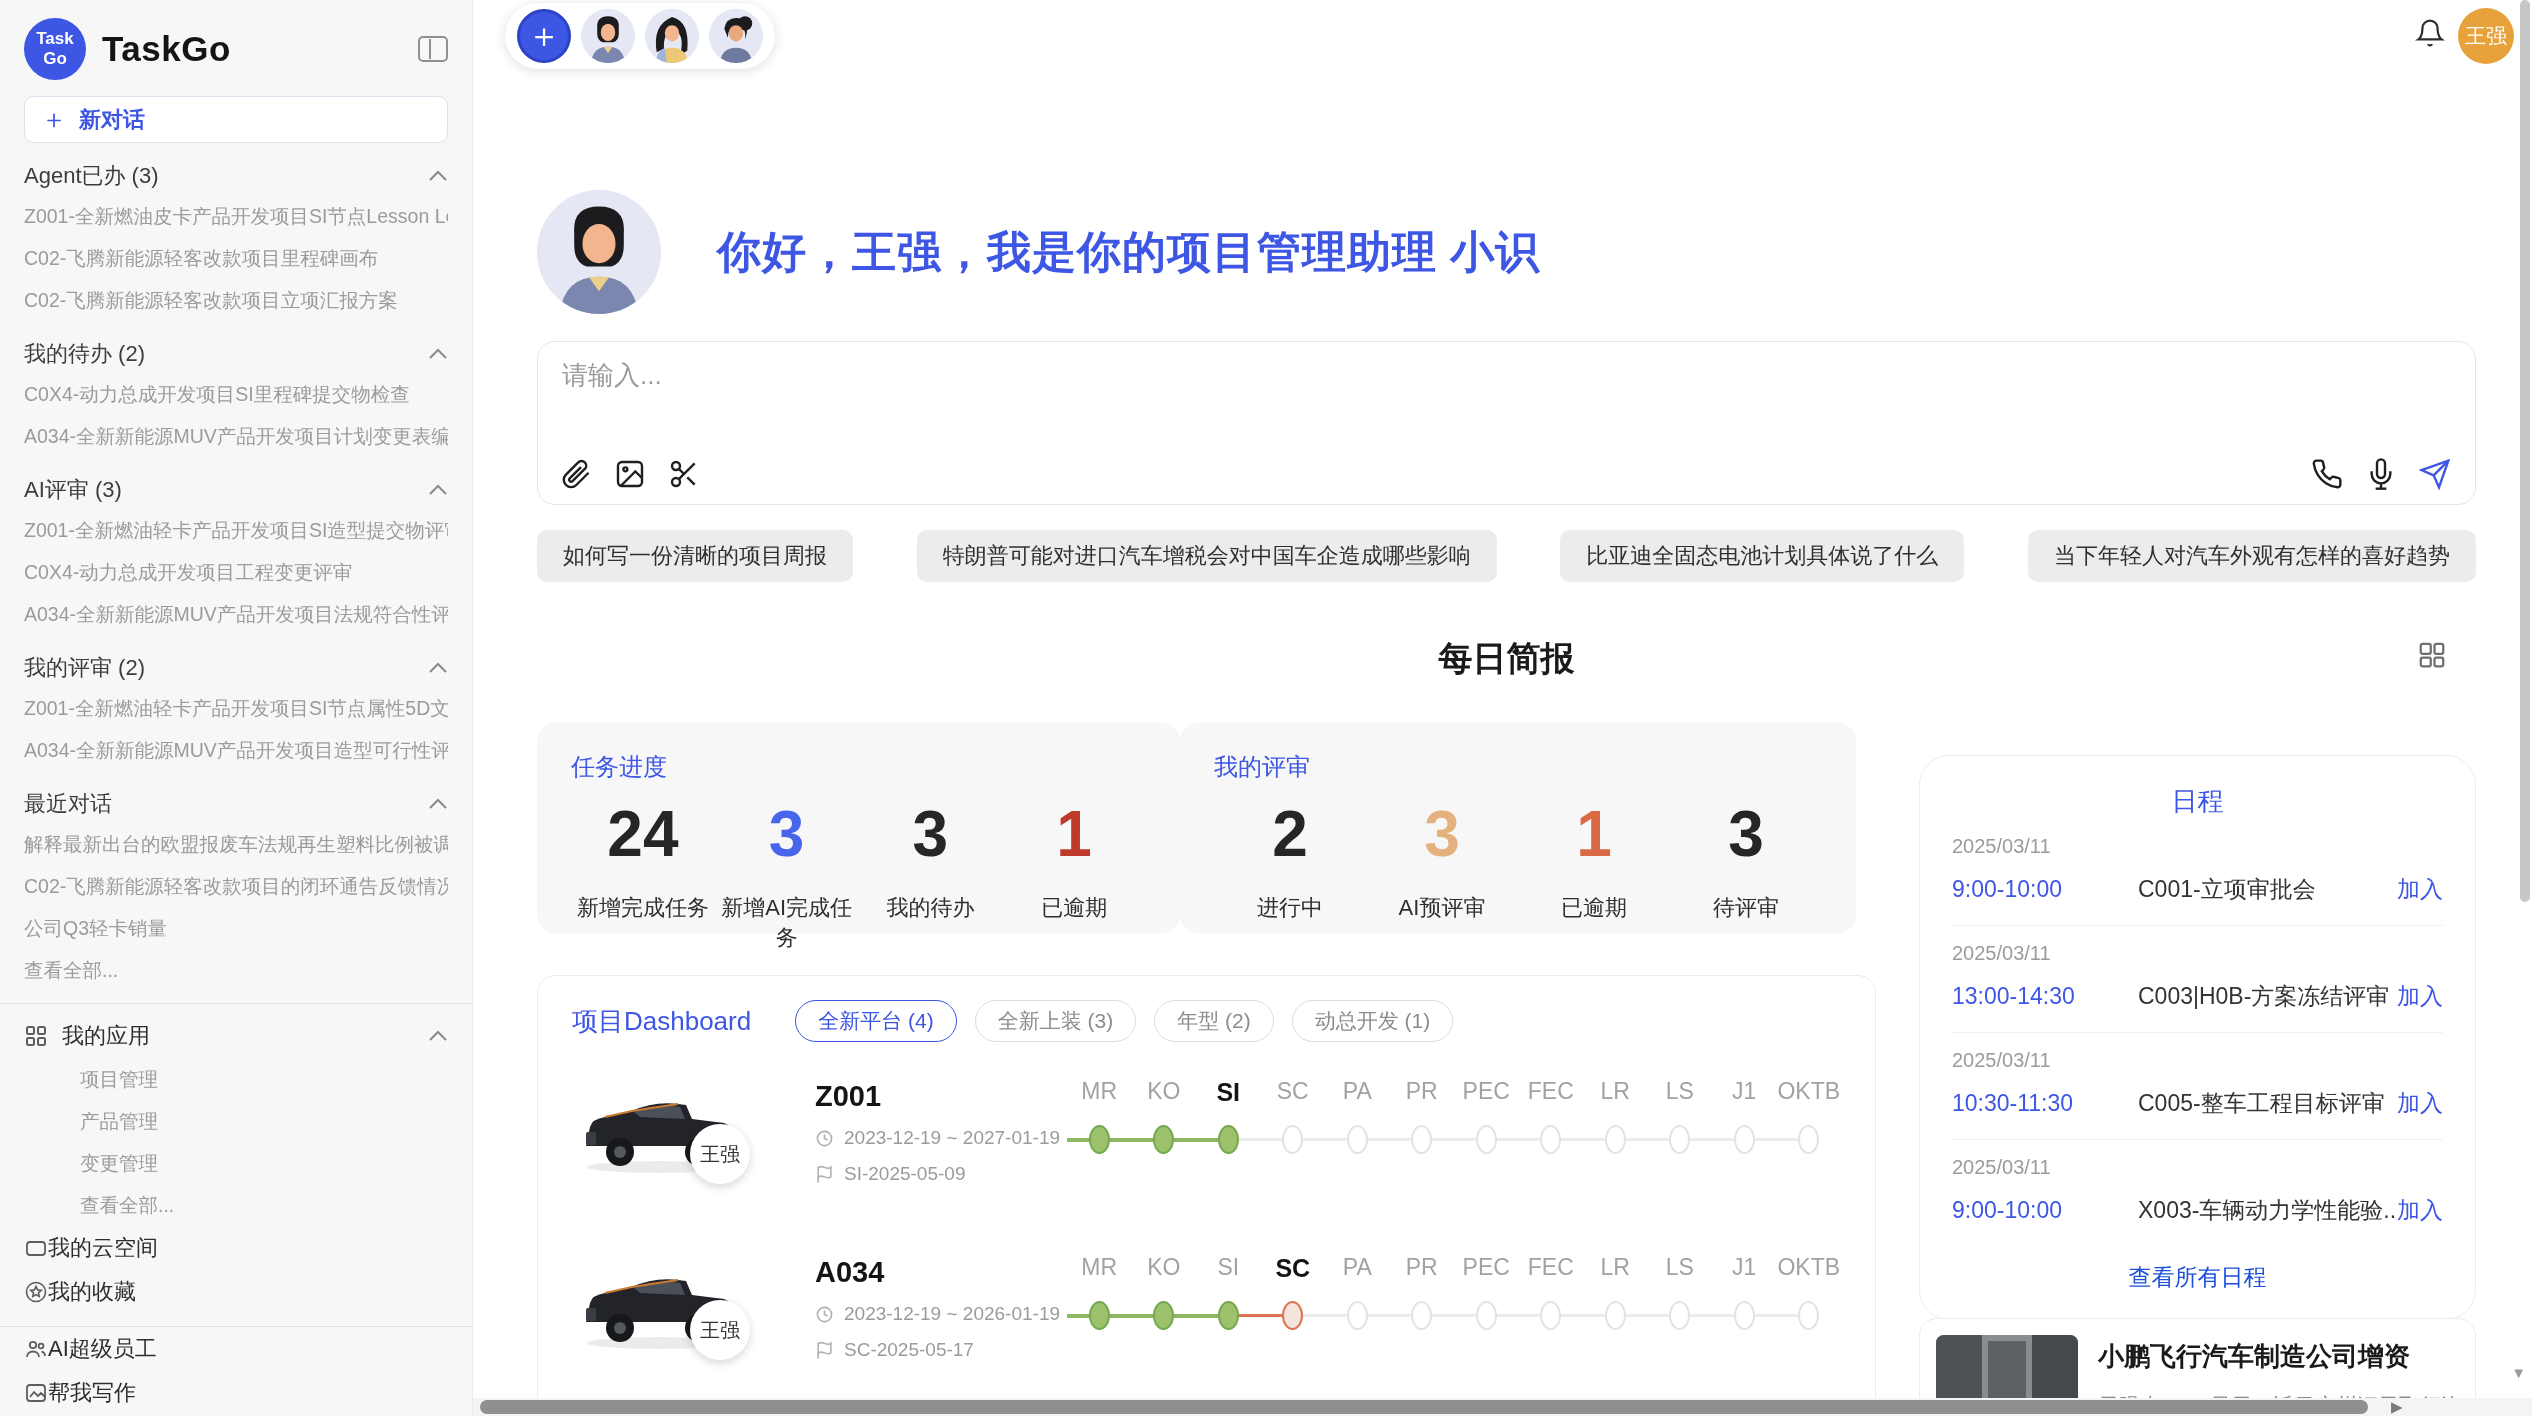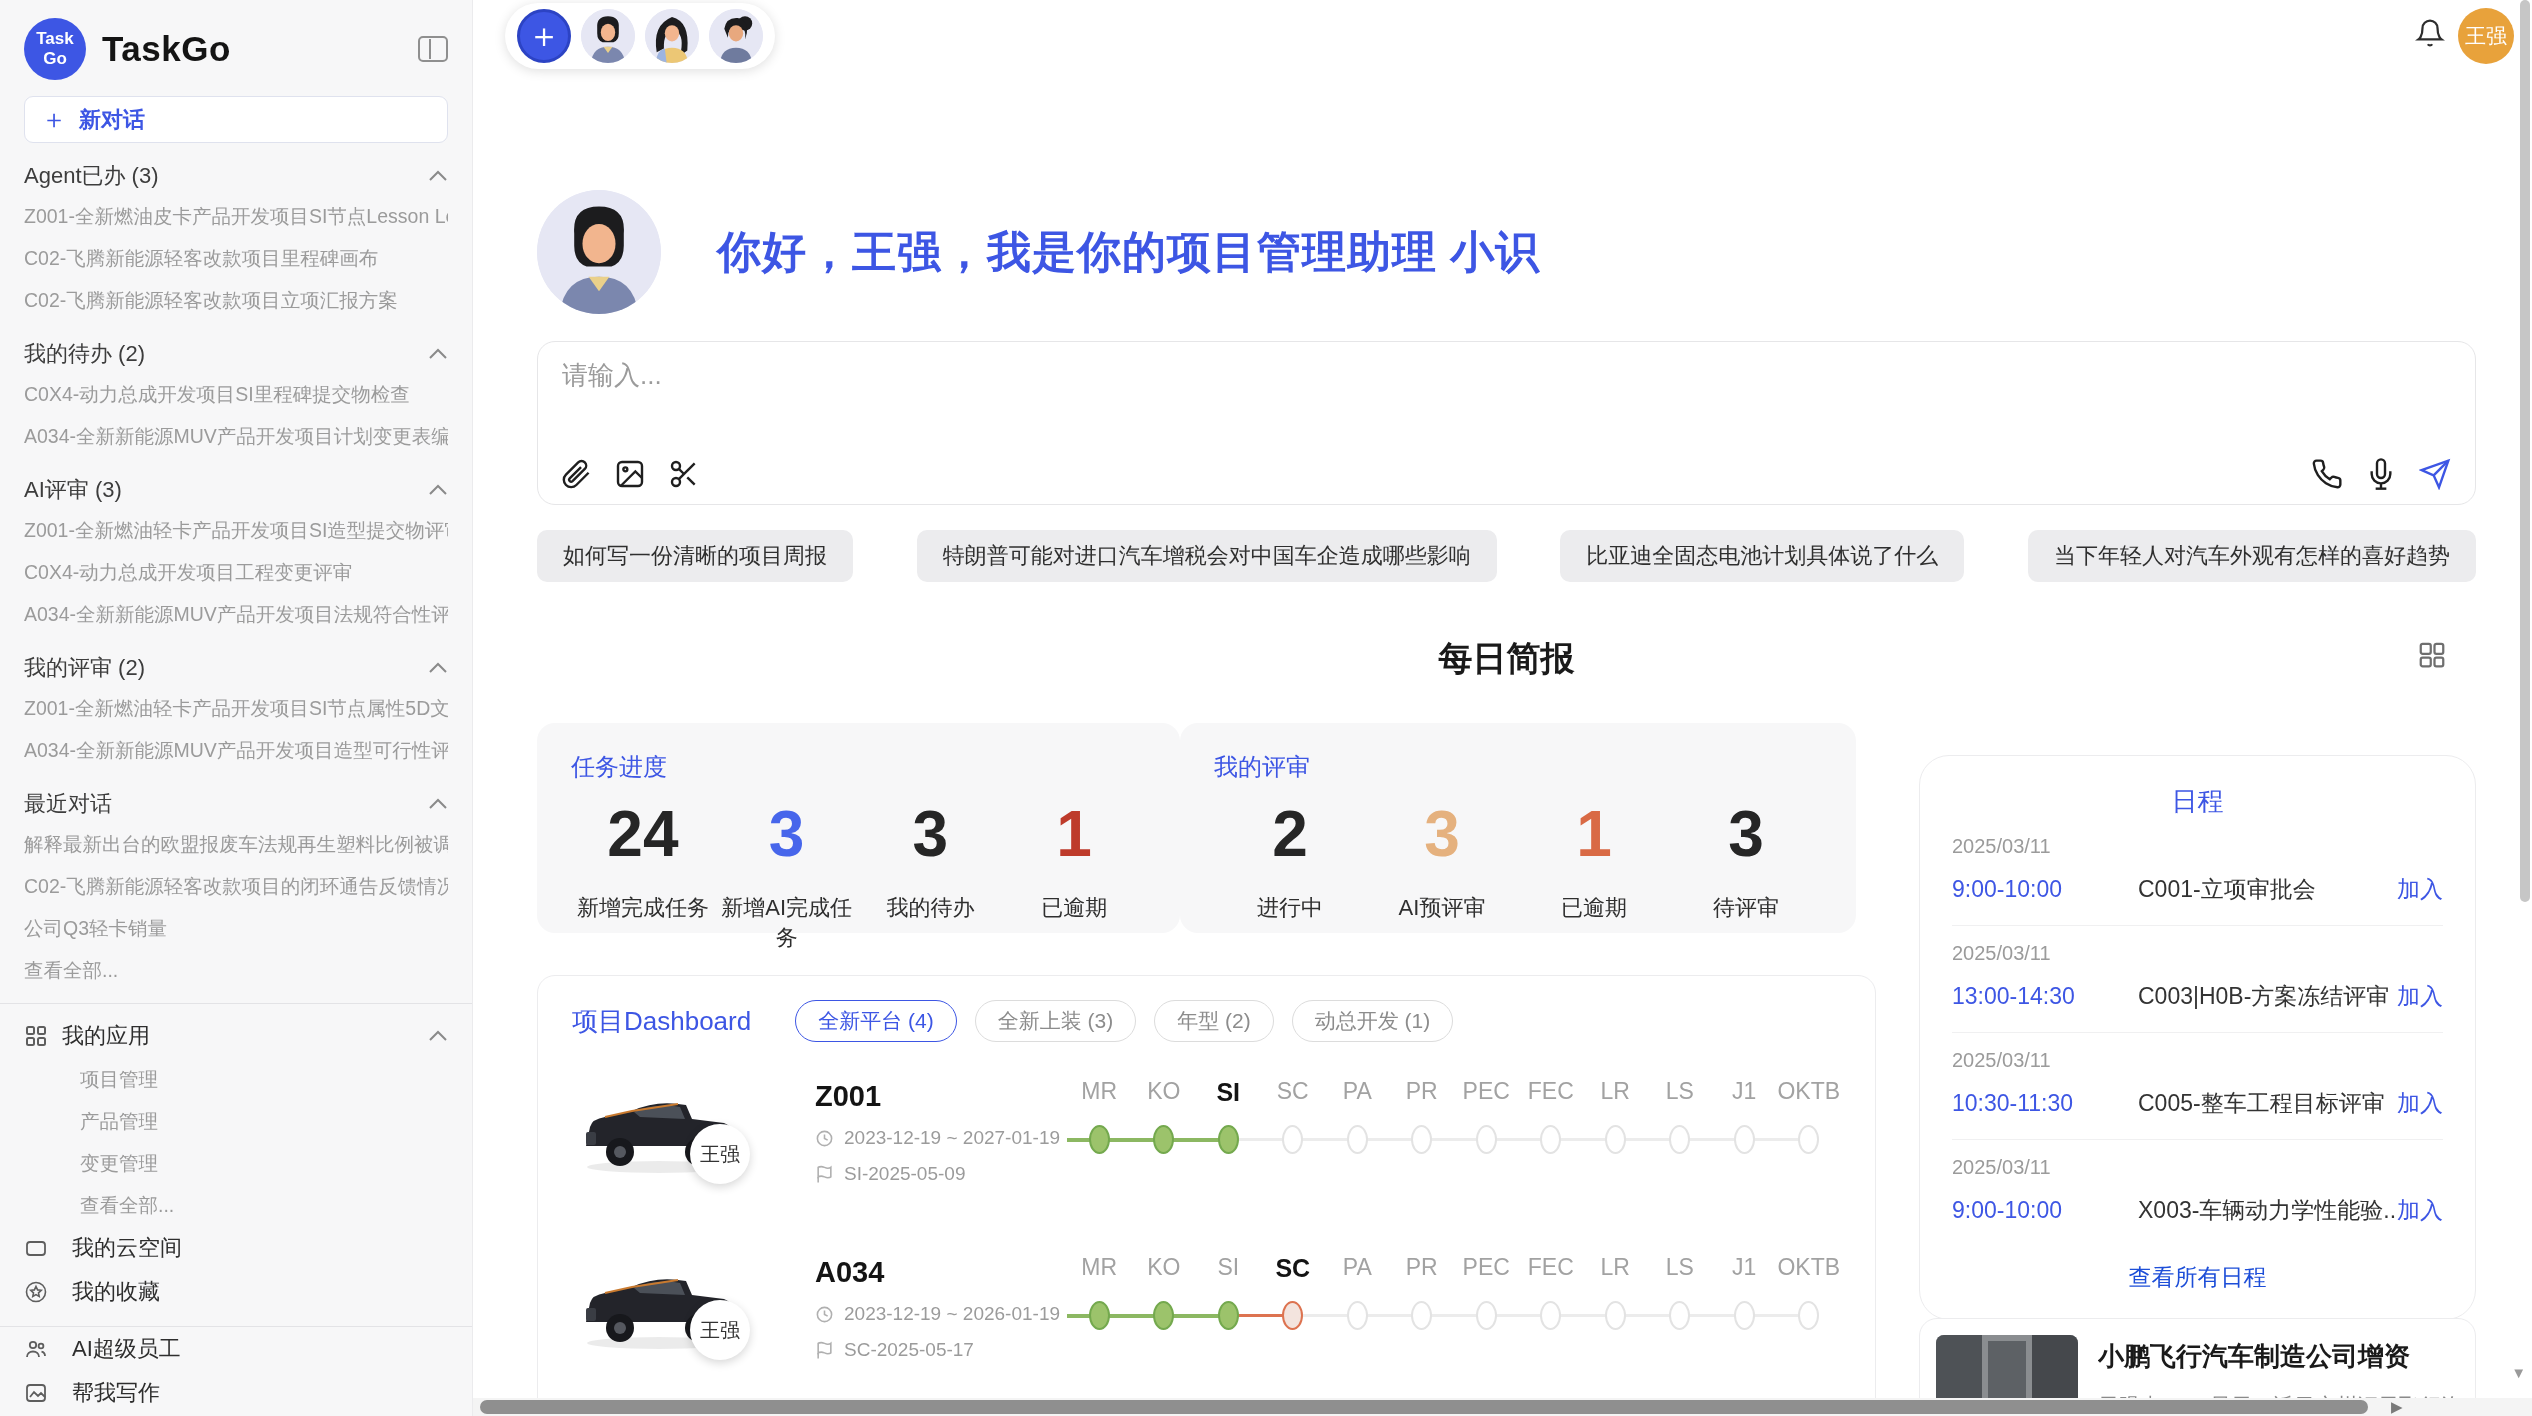--- a/index.html
+++ b/index.html
@@ -18,21 +18,21 @@
 .new-chat .plus { font-size:26px; font-weight:normal; }
 .section { margin-top:14px; }
 .section-header { display:flex; align-items:center; justify-content:space-between; height:38px; color:#3d3d3d; font-size:22px; cursor:pointer; }
 .chev { width:20px; height:12px; color:#8a8a8a; }
 .chev svg { width:20px; height:12px; display:block; }
 .side-item { height:42px; line-height:42px; color:#9b9b9b; font-size:19.5px; white-space:nowrap; overflow:hidden; cursor:pointer; }
 .side-divider { height:1px; background:#e3e3e6; margin:12px -24px 0 -24px; }
 .apps-header { display:flex; align-items:center; gap:14px; height:44px; color:#2e2e2e; font-size:22px; cursor:pointer; margin-top:10px; }
 .apps-header .grow { flex:1; }
 .sub-item { height:42px; line-height:42px; padding-left:56px; color:#9b9b9b; font-size:19.5px; white-space:nowrap; overflow:hidden; cursor:pointer; }
-.link-row { display:flex; align-items:center; gap:24px; height:44px; color:#2e2e2e; font-size:22px; cursor:pointer; }
+.link-row { display:flex; align-items:center; gap:0; height:44px; color:#2e2e2e; font-size:22px; cursor:pointer; }
 .s-icon { width:24px; height:24px; color:#5e5e5e; display:inline-flex; }
 .s-icon svg { width:24px; height:24px; }
 
 
 .main { position:relative; flex:1; height:100%; }
 
 .crew { position:absolute; left:32px; top:3px; height:66px; display:flex; align-items:center; gap:10px; padding:0 12px; background:#fff; border-radius:40px; box-shadow:0 2px 12px rgba(0,0,0,.13); }
 .add-btn { width:54px; height:54px; border-radius:50%; background:#3d56e4; border:3px solid #2c43c4; color:#fff; display:flex; align-items:center; justify-content:center; font-size:34px; cursor:pointer; }
 .avatar { width:54px; height:54px; border-radius:50%; overflow:hidden; background:#e6e7f4; cursor:pointer; }
 .avatar svg { width:100%; height:100%; display:block; }

